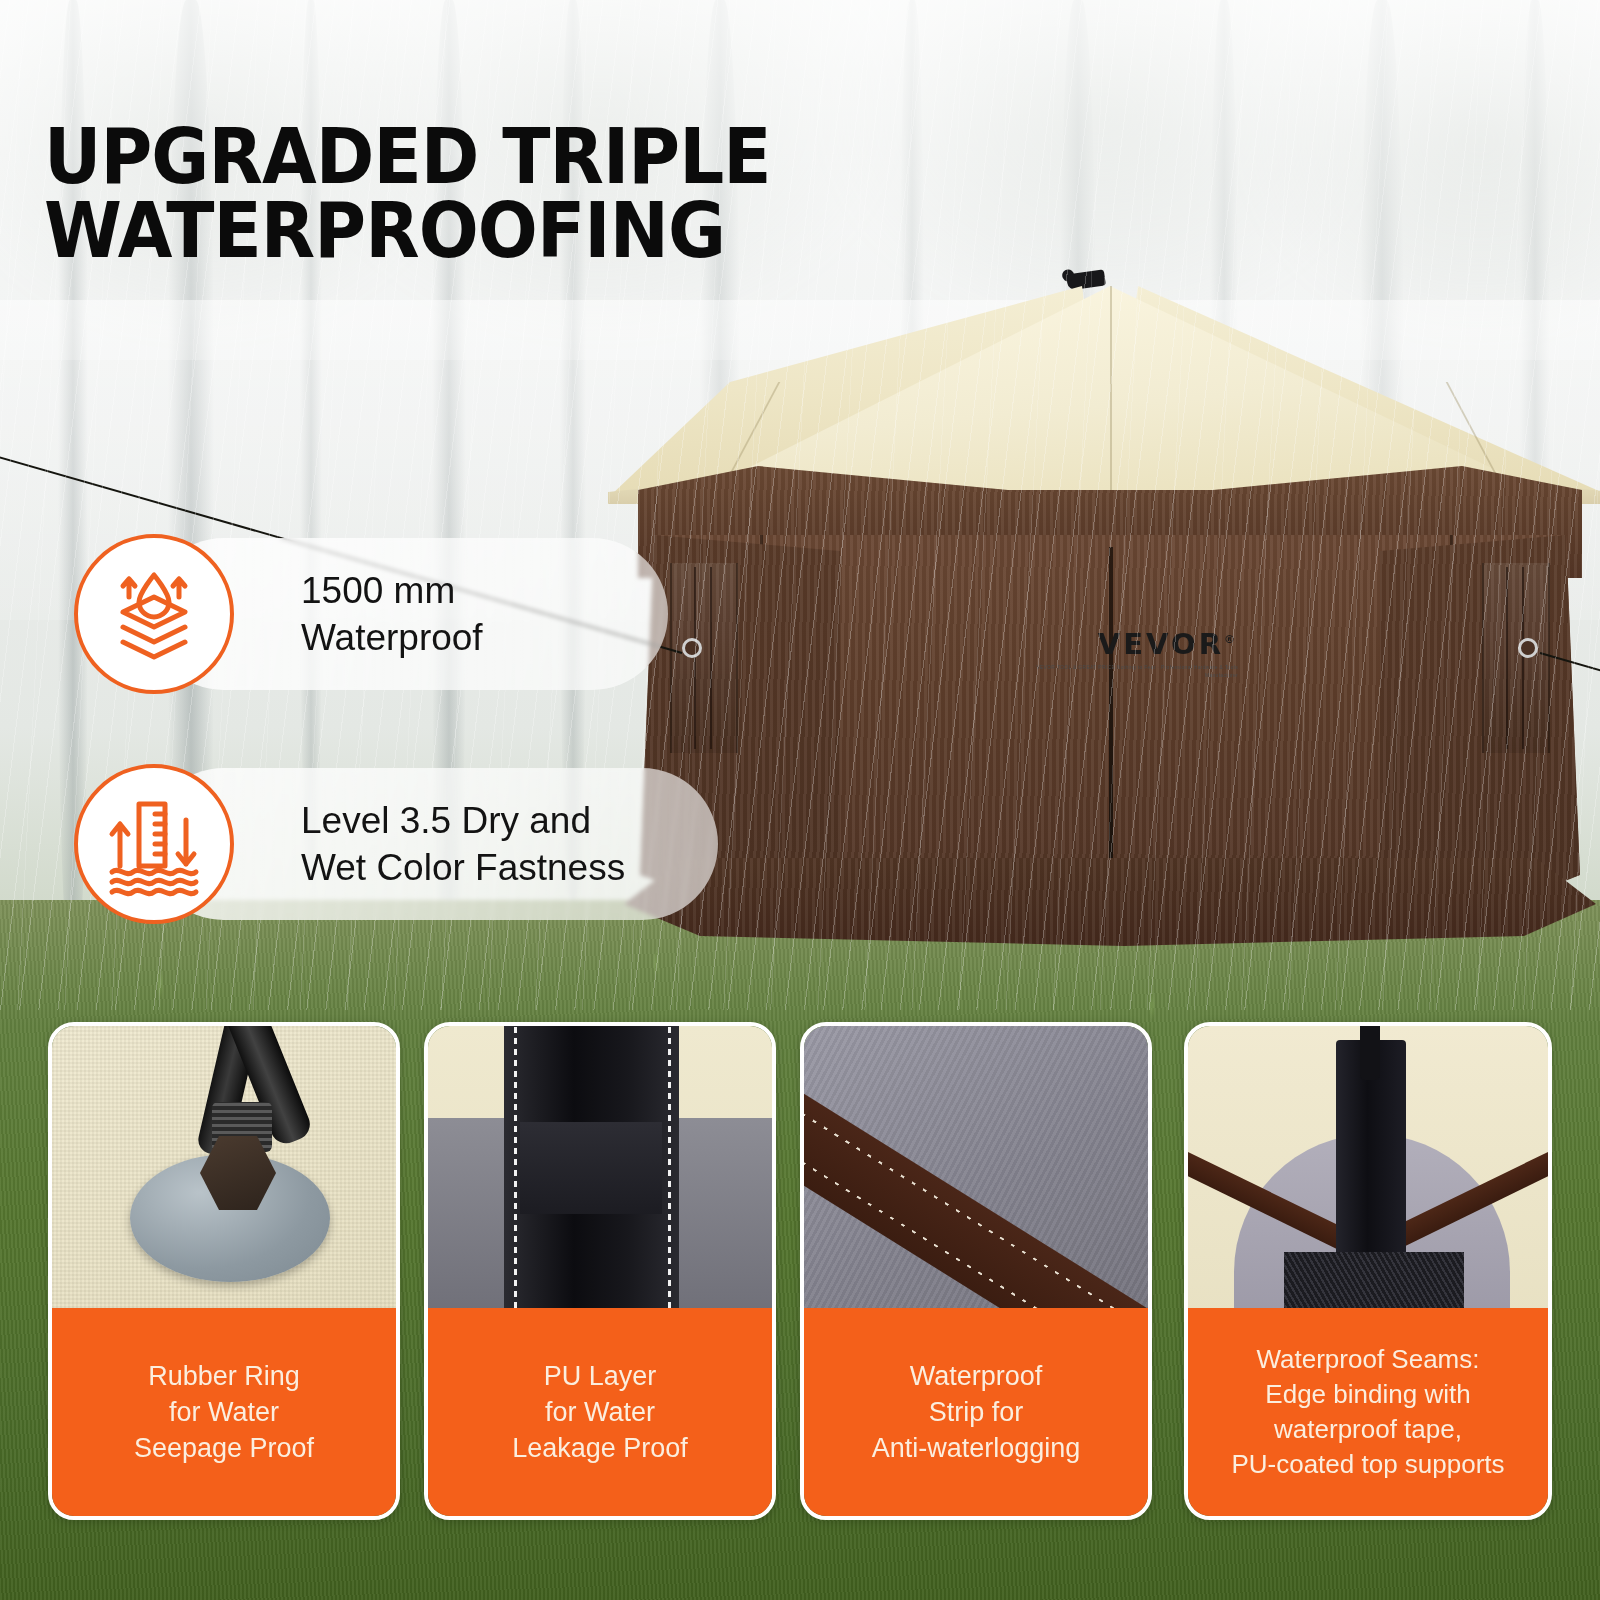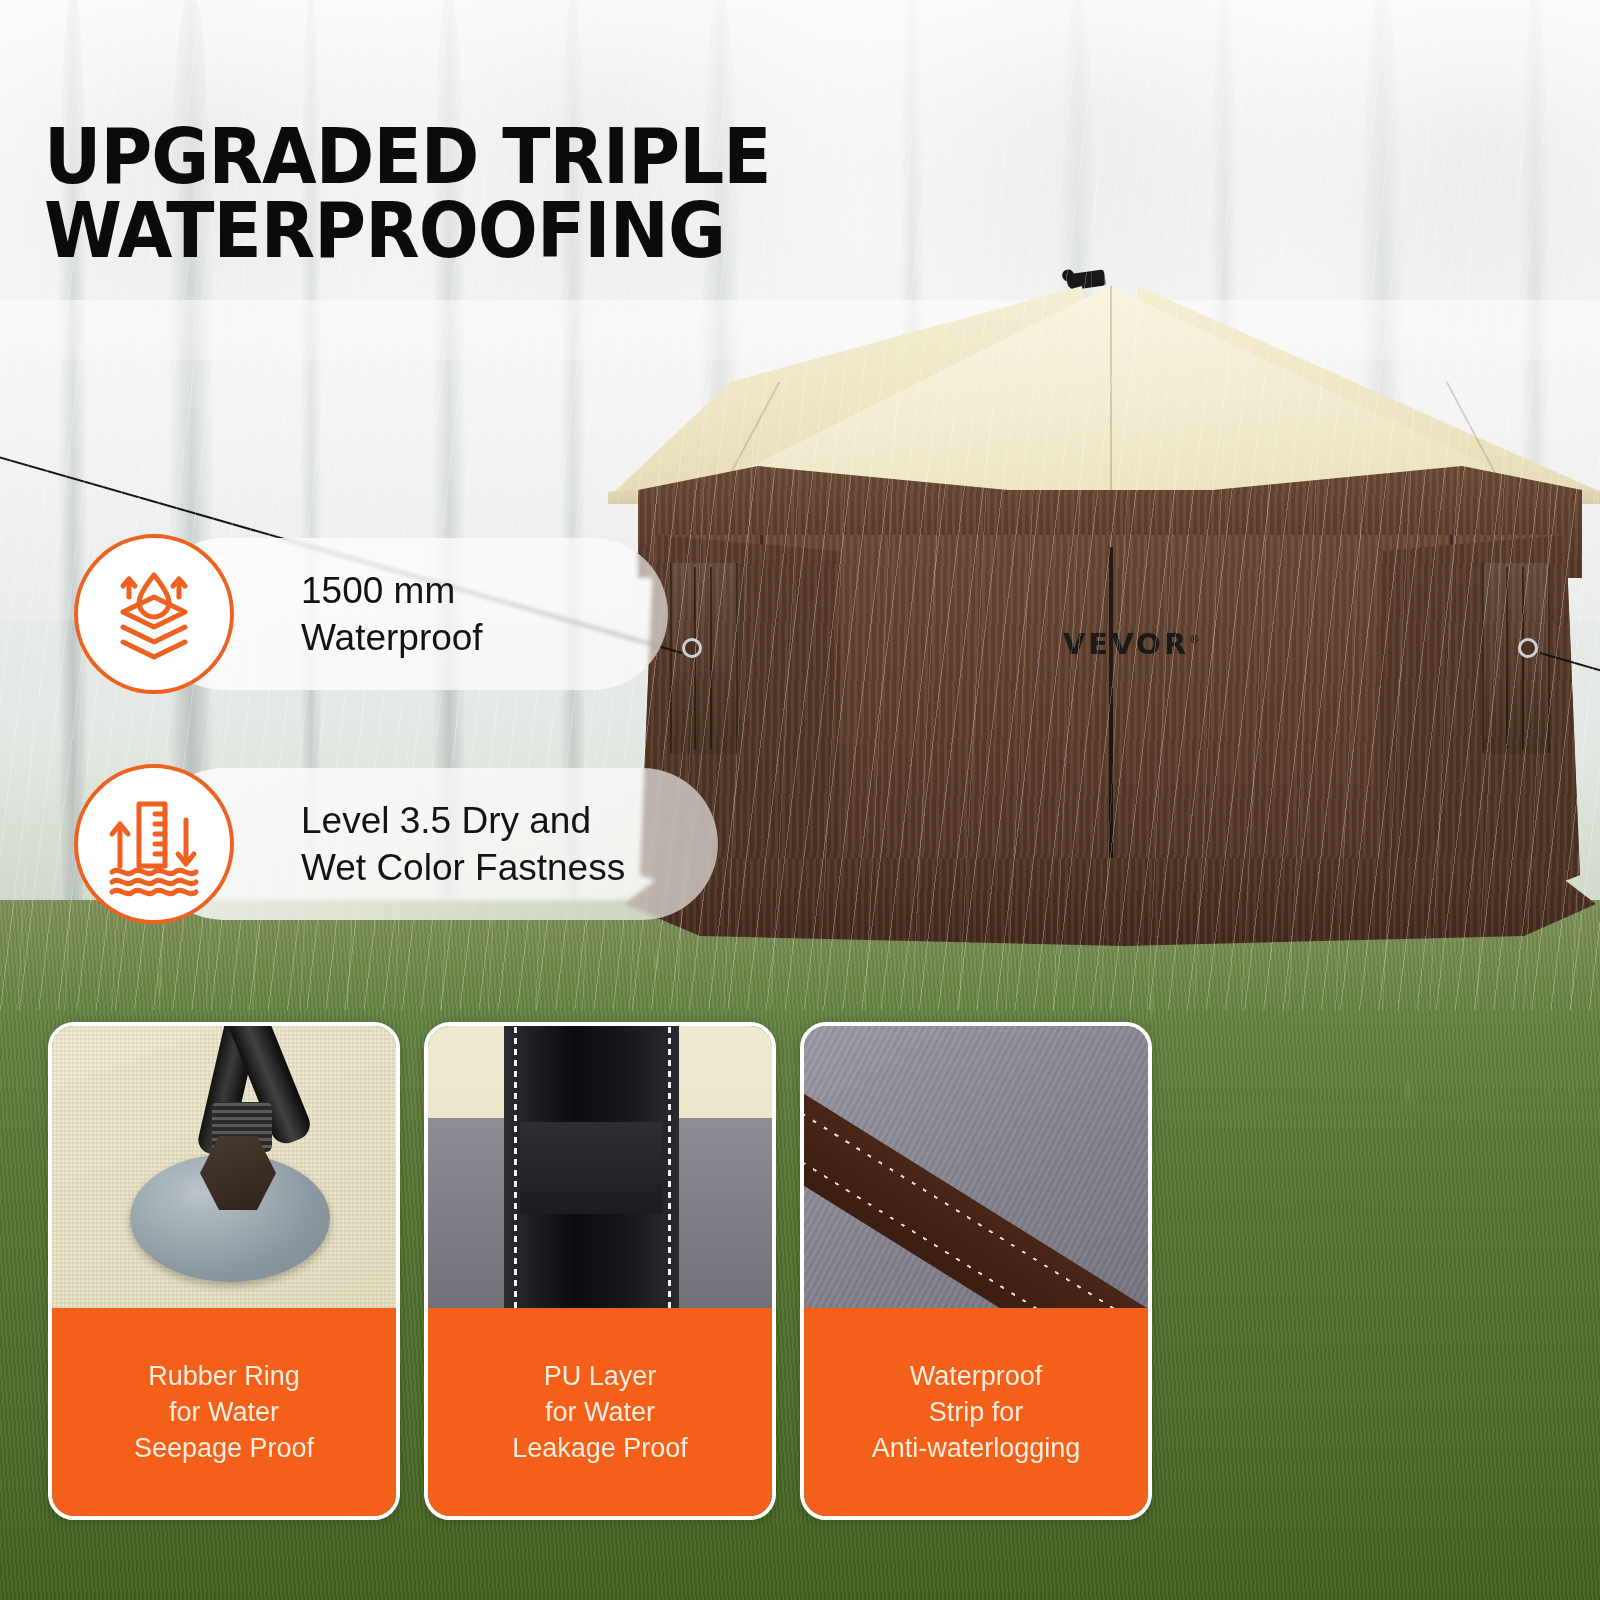--- a/index.html
+++ b/index.html
@@ -116,21 +116,21 @@
     clip-path: polygon(60px 0, 912px 0, 972px 46px, 900px 78px, 500px 88px, 76px 78px, 0 46px);
   }
   .grommet { position:absolute; width:20px; height:20px; border-radius:50%;
              border:3px solid #cfcfcf; background:#4a3124; }
   .guy { position:absolute; height:2px; background:#15150f; transform-origin:0 50%; }
   .pocket { position:absolute; width:68px; height:190px;
             background:linear-gradient(180deg,rgba(255,255,255,.08),rgba(0,0,0,.10));
             border-left:2px solid rgba(30,18,10,.5); border-right:2px solid rgba(30,18,10,.5); }
   .pocket-zip { position:absolute; top:4px; width:2px; height:182px; background:rgba(25,14,8,.6); }
   .vevor-logo {
-    position:absolute; left:388px; top:92px; width:210px; text-align:center;
+    position:absolute; left:388px; top:92px; width:210px; text-align:right;
     color:#1a1a1a; font-weight:700; font-size:29px; letter-spacing:3px;
     font-family:"DejaVu Sans", sans-serif;
   }
   .vevor-logo sup { font-size:11px; vertical-align:super; }
   .vevor-sub { font-size:5px; letter-spacing:.3px; color:#4a4a4a; line-height:1.5; margin-top:3px;
                font-family:"Liberation Sans", sans-serif; font-weight:400; }
 
   
   .headline {
     position:absolute; left:44px; top:120px; width:790px;
@@ -394,15 +394,29 @@
 
     <div class="card c3">
       <div class="card-photo ph-bind">
         <div class="band"></div>
       </div>
       <div class="card-cap">Waterproof
 Strip for
 Anti-waterlogging</div>
     </div>
 
+    <div class="card c4">
+      <div class="card-photo ph-int">
+        <div class="dome"></div>
+        <div class="strapL"></div>
+        <div class="strapR"></div>
+        <div class="sleeve"></div>
+        <div class="polebit"></div>
+        <div class="mesh"></div>
+      </div>
+      <div class="card-cap">Waterproof Seams:
+Edge binding with
+waterproof tape,
+PU-coated top supports</div>
+    </div>
 
   </div>
 </div>
 
 </body></html>

